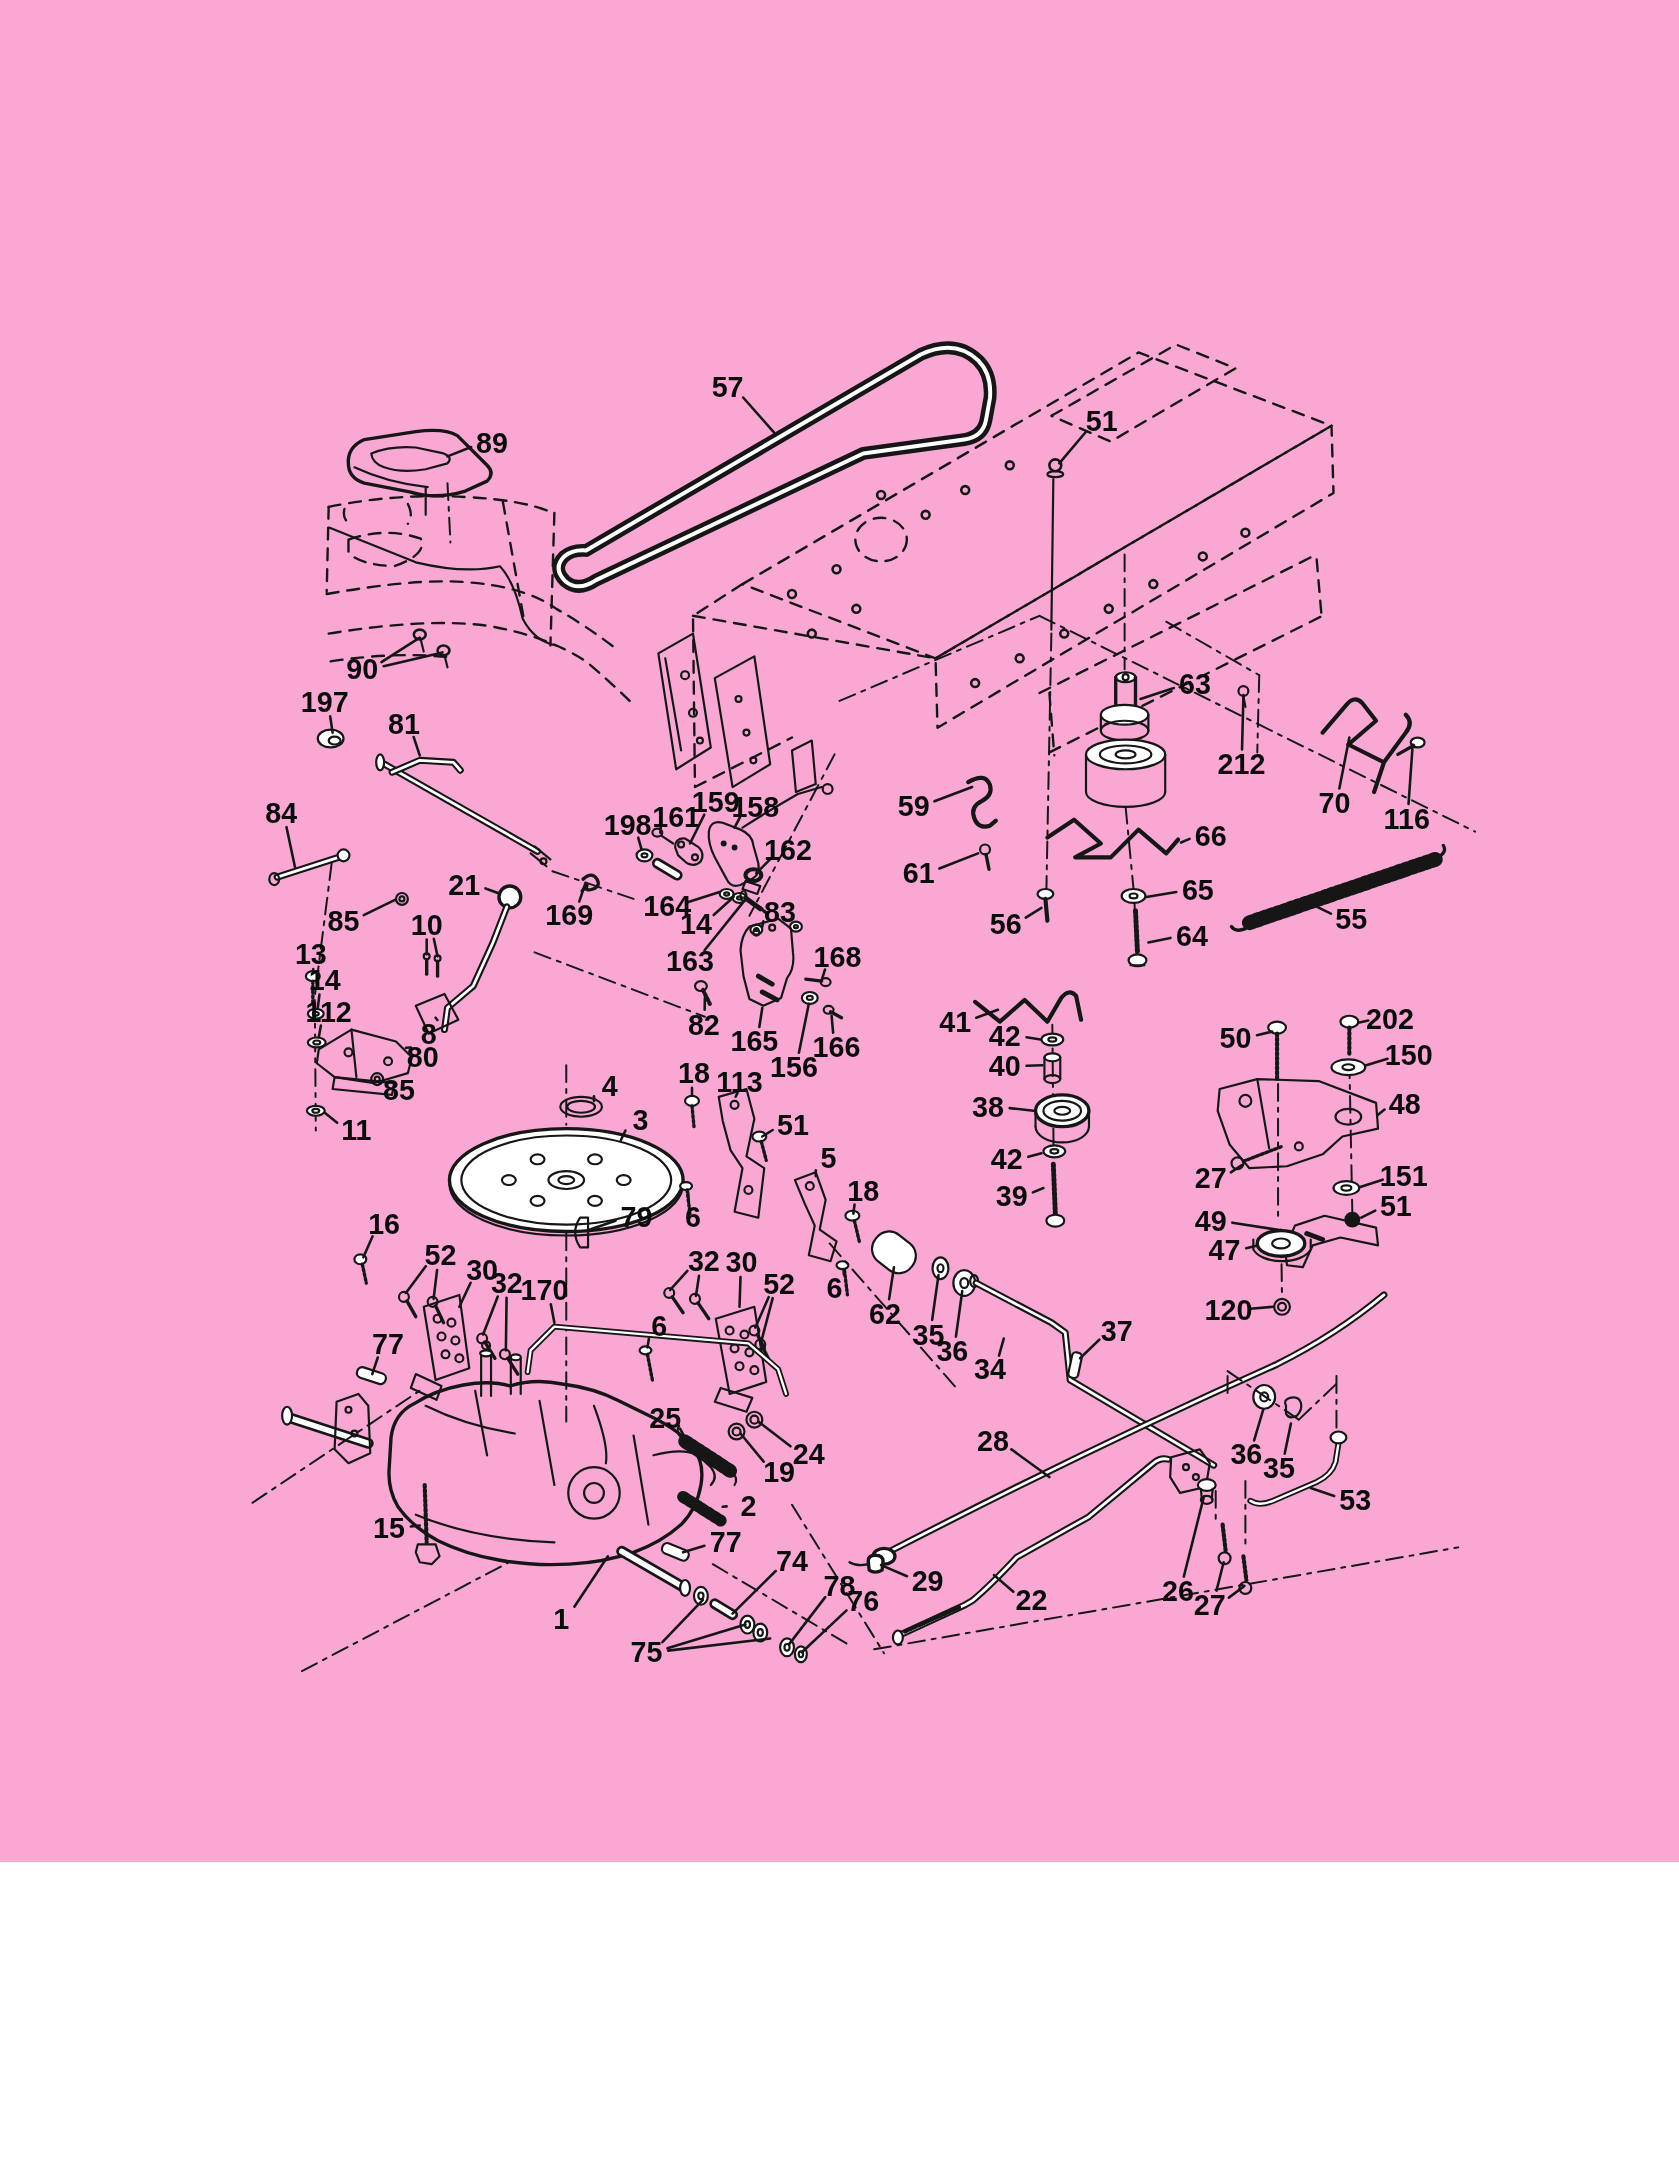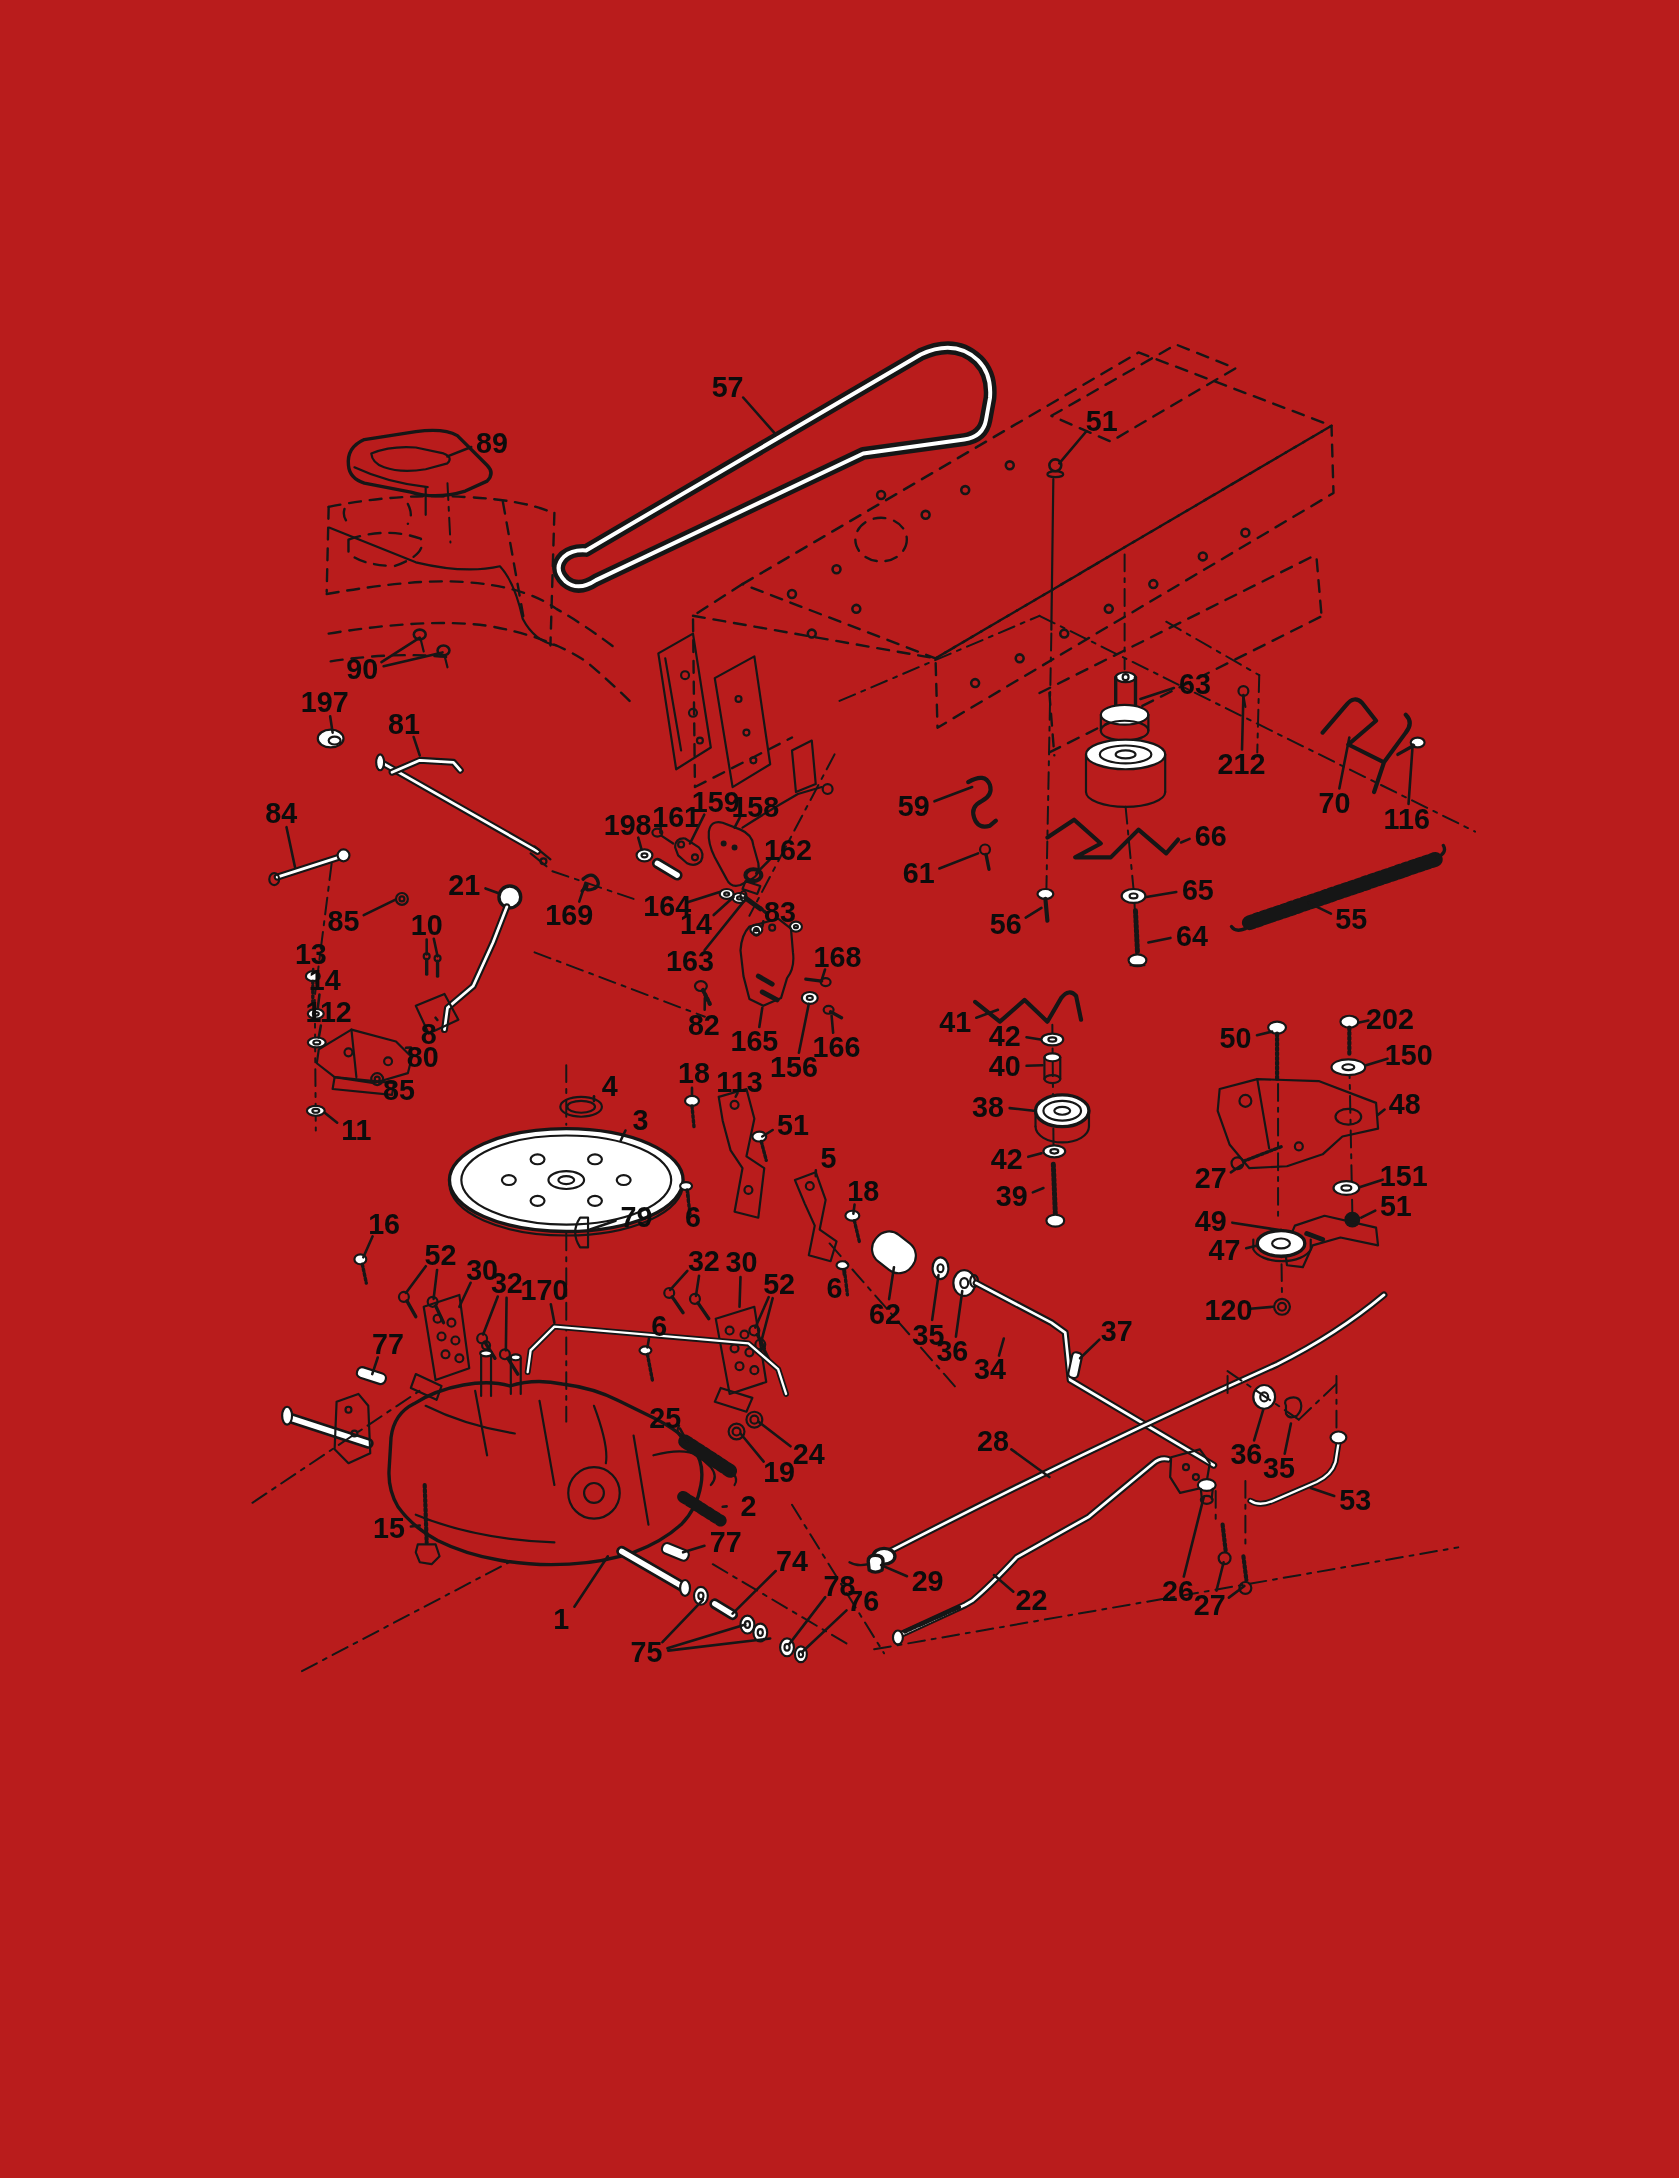--- a/index.html
+++ b/index.html
@@ -1,16 +1,16 @@
 <!DOCTYPE html>
 <html><head>
 <meta charset="utf-8">
 <style>
   html,body{margin:0;padding:0;background:#ffffff;}
-  .stage{position:relative;width:1679px;height:2178px;background:#b91c1c;overflow:hidden;}
+  .stage{position:relative;width:1679px;height:1862px;background:#f9a8d4;overflow:hidden;}
   svg{position:absolute;left:0;top:0;}
   svg *{vector-effect:none;}
   .ln, path, line, ellipse, circle, rect, polyline{stroke:#161616;fill:none;stroke-linecap:round;stroke-linejoin:round;stroke-width:2.6px;}
   .s2{stroke-width:2.2px;} .s3{stroke-width:3.4px;} .s4{stroke-width:4.2px;} .s5{stroke-width:5px;}
   .dd{stroke-dasharray:17 7 4 7;stroke-width:2px;}
   .dsh{stroke-dasharray:12 9;stroke-width:2.4px;}
   .belt{stroke-width:13px;} .beltcore{stroke:#ffffff;stroke-width:4px;}
   .rod{stroke-width:7px;} .rodcore{stroke:#ffffff;stroke-width:2.8px;}
   .tube{stroke-width:11px;} .tubecore{stroke:#ffffff;stroke-width:5.5px;}
   .coil{stroke-dasharray:4 3.2;}

